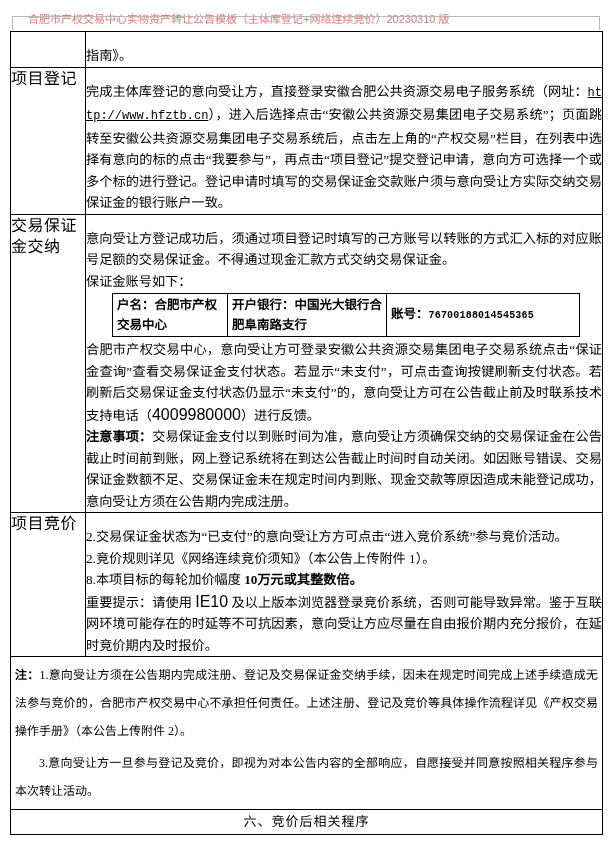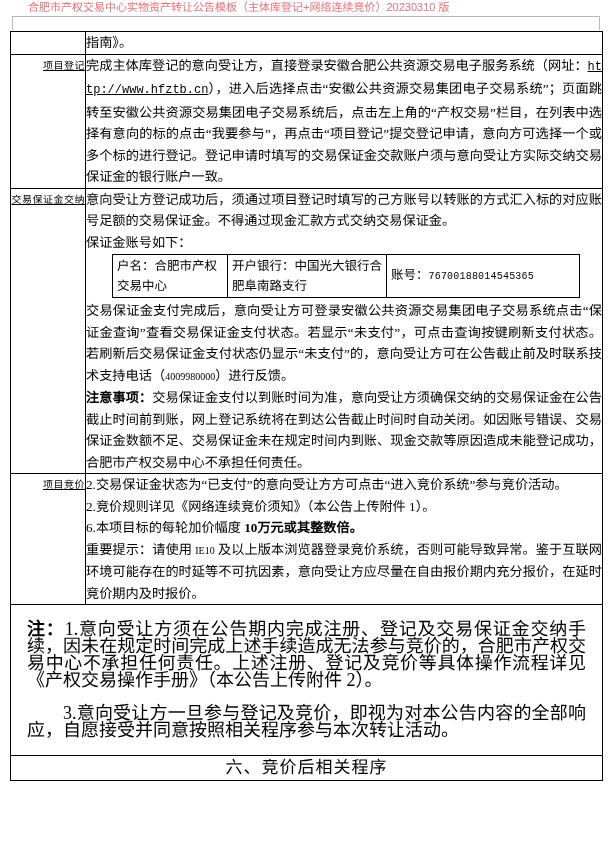--- a/index.html
+++ b/index.html
@@ -8,21 +8,21 @@
     width:614px;height:866px;
     background:#ffffff;
     font-family:"Liberation Serif","DejaVu Serif",serif;
     color:#000;
     overflow:hidden;
   }
   .page{position:relative;width:614px;height:866px;}
 
   
   .doc-header{
-    position:absolute;left:0;top:0;width:614px;height:30px;
+    position:absolute;left:0;top:12px;width:614px;height:30px;
     box-sizing:border-box;
   }
   .doc-header-text{
     position:absolute;left:28px;top:1px;
     font-size:11px;line-height:13px;
     color:#e8737c;
     white-space:nowrap;
     font-family:"Liberation Sans","DejaVu Sans",sans-serif;
   }
   
@@ -39,57 +39,56 @@
     border-collapse:collapse;
     table-layout:fixed;
   }
   .tbl td{
     border:1px solid #000;
     padding:0;
     vertical-align:top;
   }
   .c-label{
     width:75px;
-    text-align:right;
+    text-align:left;
     vertical-align:middle;
-    font-size:10px;
+    font-size:16px;
     line-height:21px;
     letter-spacing:0.5px;
-    text-decoration:underline;
   }
   .c-body{
     padding:0 2px 0 4px;
   }
   .para{
     font-size:13.2px;
     line-height:21.5px;
     text-align:justify;
     text-justify:inter-ideograph;
     margin:0;
     word-break:break-all;
   }
-  .para.first{margin-top:0;}
+  .para.first{margin-top:13px;}
   b,.bold{font-weight:bold;font-family:Liberation Serif, serif;}
   .url{
     font-family:"Liberation Mono","DejaVu Sans Mono",monospace;
     font-size:12px;
     text-decoration:underline;
     border-bottom:0;
     background-image:none;
     position:relative;
   }
   .url .squig{
     position:absolute;left:0;right:0;bottom:-3px;height:3px;
     background:
       repeating-linear-gradient(135deg,#d04040 0 1px,transparent 1px 2px);
     opacity:.85;
   }
 
   
-  .bank-wrap{padding:1px 0 2px 0;}
+  .bank-wrap{padding:1px 0 2px 0;font-weight:bold;}
   .bank{
     border-collapse:collapse;
     table-layout:fixed;
     margin-left:26px;
     width:468px;
   }
   .bank td{
     border:1px solid #000;
     font-size:12.5px;
     line-height:20px;
@@ -103,34 +102,34 @@
     font-family:"Liberation Mono","DejaVu Sans Mono",monospace;
     font-size:10px;
     letter-spacing:0.2px;
   }
 
   
   .note-cell{
     padding:0 4px 0 4px;
   }
   .note-p{
-    font-size:18px;line-height:17px;margin:16px;
+    font-size:12px;line-height:28px;margin:4px;
     text-align:justify;text-justify:inter-ideograph;
     word-break:break-all;
   }
   .note-p.indent{text-indent:2em;}
   .section-head{
     text-align:center;
-    font-size:17px;
+    font-size:13px;
     line-height:24px;
     letter-spacing:1px;
   }
   .mono-in{
-    font-family:Liberation Serif, serif;
-    font-size:10px;
+    font-family:Liberation Sans, sans-serif;
+    font-size:16px;
   }
 </style>
 </head>
 <body>
 
 <div class="page">
 
   <div class="doc-header">
     <div class="doc-header-text">合肥市产权交易中心实物资产转让公告模板（主体库登记+网络连续竞价）20230310 版</div>
   </div>
@@ -168,32 +167,32 @@
               <tbody>
                 <tr>
                   <td class="k1">户名：合肥市产权交易中心</td>
                   <td class="k2">开户银行：中国光大银行合肥阜南路支行</td>
                   <td class="k3"><span>账号：</span><span class="acct-num">76700188014545365</span></td>
                 </tr>
               </tbody>
             </table>
           </div>
 
-          <p class="para"><span>交易保证金支付完成后，意向受让方可登录安徽公共资源交易集团电子交易系统点击“保证金查询”查看交易保证金支付状态。若显示“未支付”，可点击查询按键刷新支付状态。若刷新后交易保证金支付状态仍显示“未支付”的，意向受让方可在公告截止前及时联系技术支持电话（</span><span class="mono-in">4009980000</span><span>）进行反馈。</span></p>
-
-          <p class="para"><b>注意事项：</b><span>交易保证金支付以到账时间为准，意向受让方须确保交纳的交易保证金在公告截止时间前到账，网上登记系统将在到达公告截止时间时自动关闭。如因账号错误、交易保证金数额不足、交易保证金未在规定时间内到账、现金交款等原因造成未能登记成功，合肥市产权交易中心不承担任何责任。</span></p>
+          <p class="para"><span>合肥市产权交易中心，意向受让方可登录安徽公共资源交易集团电子交易系统点击“保证金查询”查看交易保证金支付状态。若显示“未支付”，可点击查询按键刷新支付状态。若刷新后交易保证金支付状态仍显示“未支付”的，意向受让方可在公告截止前及时联系技术支持电话（</span><span class="mono-in">4009980000</span><span>）进行反馈。</span></p>
+
+          <p class="para"><b>注意事项：</b><span>交易保证金支付以到账时间为准，意向受让方须确保交纳的交易保证金在公告截止时间前到账，网上登记系统将在到达公告截止时间时自动关闭。如因账号错误、交易保证金数额不足、交易保证金未在规定时间内到账、现金交款等原因造成未能登记成功，意向受让方须在公告期内完成注册。</span></p>
         </td>
       </tr>
 
       <tr>
         <td class="c-label">项目竞价</td>
         <td class="c-body">
           <p class="para first">2.交易保证金状态为“已支付”的意向受让方方可点击“进入竞价系统”参与竞价活动。</p>
           <p class="para">2.竞价规则详见《网络连续竞价须知》（本公告上传附件 1）。</p>
-          <p class="para"><span>6.本项目标的每轮加价幅度 </span><b>10万元或其整数倍。</b></p>
+          <p class="para"><span>8.本项目标的每轮加价幅度 </span><b>10万元或其整数倍。</b></p>
           <p class="para"><span>重要提示：请使用 </span><span class="mono-in">IE10</span><span> 及以上版本浏览器登录竞价系统，否则可能导致异常。鉴于互联网环境可能存在的时延等不可抗因素，意向受让方应尽量在自由报价期内充分报价，在延时竞价期内及时报价。</span></p>
         </td>
       </tr>
 
       <tr>
         <td class="note-cell" colspan="2">
           <p class="note-p"><b>注：</b><span>1.意向受让方须在公告期内完成注册、登记及交易保证金交纳手续，因未在规定时间完成上述手续造成无法参与竞价的，合肥市产权交易中心不承担任何责任。上述注册、登记及竞价等具体操作流程详见《产权交易操作手册》（本公告上传附件 2）。</span></p>
           <p class="note-p indent">3.意向受让方一旦参与登记及竞价，即视为对本公告内容的全部响应，自愿接受并同意按照相关程序参与本次转让活动。</p>
         </td>
       </tr>

